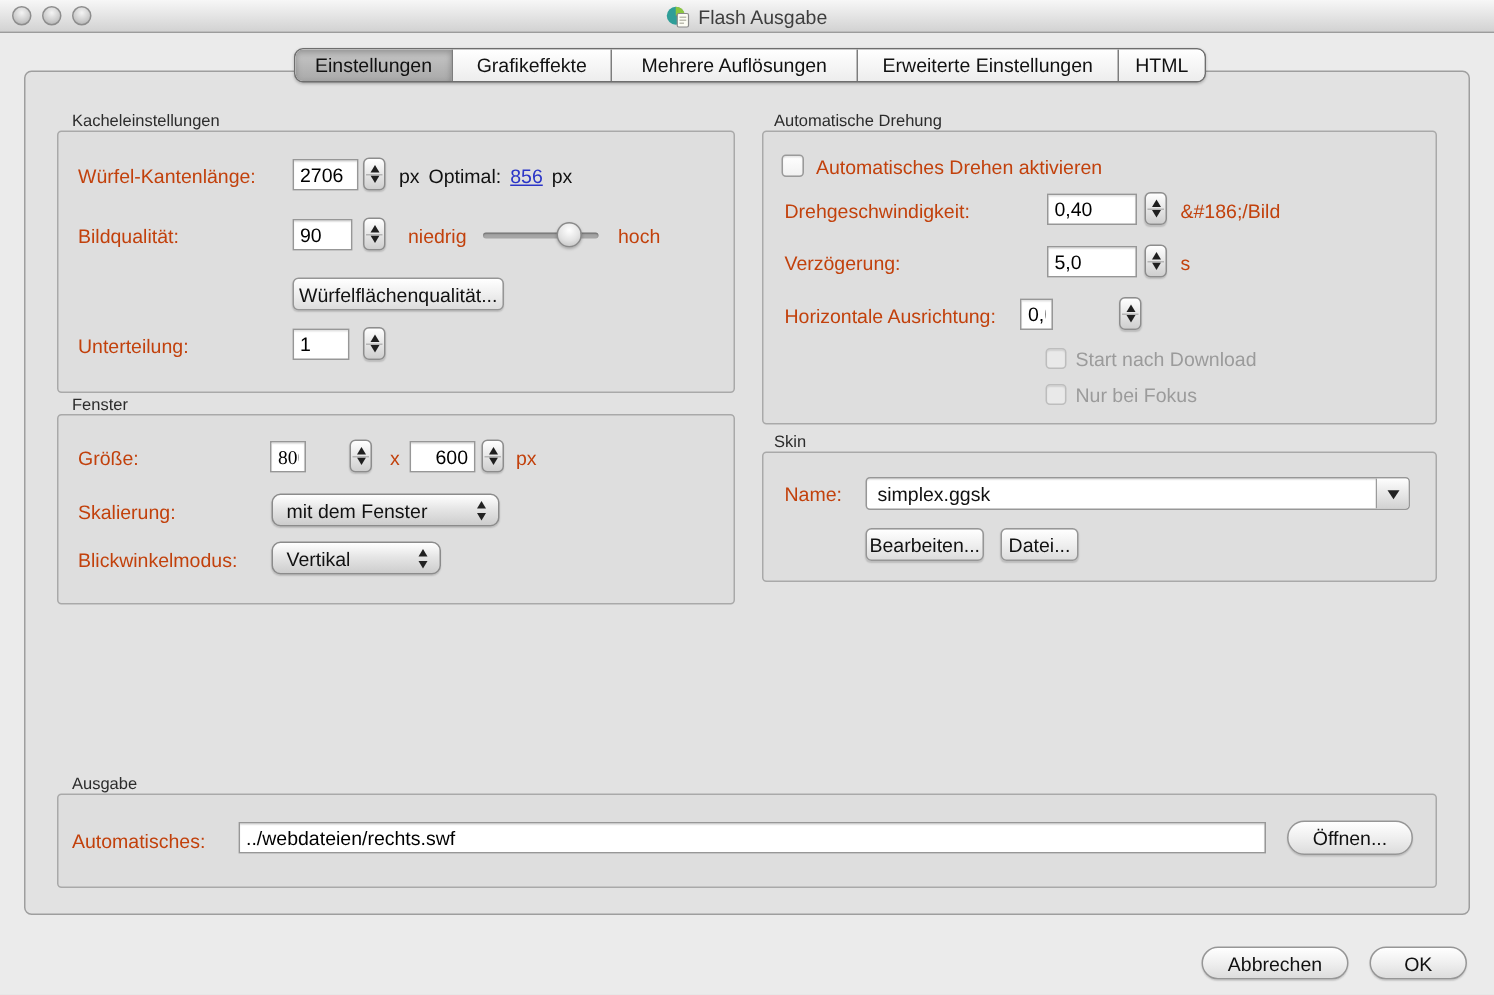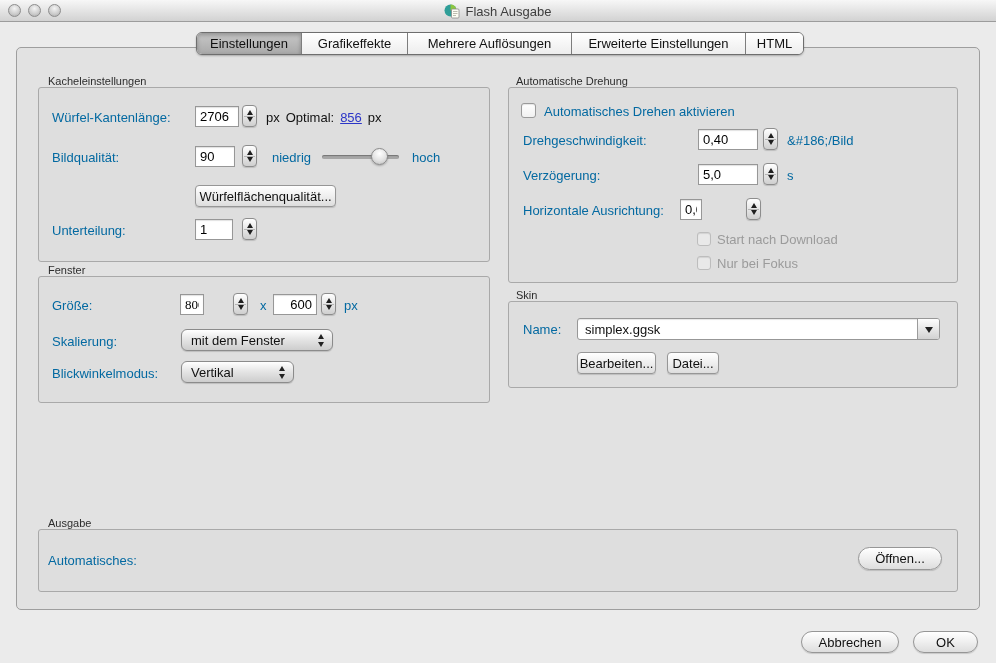--- a/index.html
+++ b/index.html
@@ -25,21 +25,21 @@
   .tab + .tab { border-left:1px solid #7d7d7d; }
   .tab.selected { background:linear-gradient(#c8c8c8,#a9a9a9); box-shadow:inset 0 2px 4px rgba(0,0,0,.28); }
 
   
   .panel { position:absolute; left:16px; top:47px; width:964px; height:563px;
     background:#e2e2e2; border:1px solid #9e9e9e; border-radius:5px; z-index:1; }
 
   .gbox { position:absolute; border:1px solid #a9a9a9; border-radius:3px; background:rgba(0,0,0,0.015); z-index:2; }
   .glabel { position:absolute; font-size:11px; color:#2c2c2c; z-index:2; }
 
-  .lbl { position:absolute; font-size:13px; color:#0369a1; z-index:2; white-space:nowrap; }
+  .lbl { position:absolute; font-size:13px; color:#c2410c; z-index:2; white-space:nowrap; }
   .lbl.disabled { color:#9b9b9b; }
 
   .tfield { position:absolute; height:21px; border:1px solid #979797; background:#fff;
     font-family:"Liberation Sans",sans-serif; font-size:13px; color:#000; padding:0 4px; z-index:2;
     box-shadow:inset 0 1px 1px rgba(0,0,0,.12); }
 
   .stepper { position:absolute; width:15px; height:22px; border:1px solid #8d8d8d; border-radius:4px;
     background:linear-gradient(#ffffff,#cfcfcf); box-shadow:0 1px 1px rgba(0,0,0,.15); z-index:2; }
   .stepper::after { content:""; position:absolute; left:1px; right:1px; top:50%; border-top:1px solid #b5b5b5; }
   .stepper .up,.stepper .dn { position:absolute; left:50%; transform:translateX(-50%); width:0; height:0;
@@ -232,18 +232,19 @@
         <i></i>
       </span>
   </div>
   <div class="btn" style="left:577px;top:352px;width:79px">Bearbeiten...</div>
   <div class="btn" style="left:667px;top:352px;width:52px">Datei...</div>
 
   <span class="glabel" style="left:48px;top:517px">Ausgabe</span>
   <div class="gbox" style="left:38px;top:529px;width:920px;height:63px"></div>
 
   <span class="lbl" style="left:48px;top:553px">Automatisches:</span>
+  <input class="tfield" style="left: 159px; top: 548px; width: 685px;" value="../webdateien/rechts.swf">
   <div class="btn pill" style="left:858px;top:547px;width:84px;height:23px">Öffnen...</div>
 
   <div class="btn pill" style="left:801px;top:631px;width:98px">Abbrechen</div>
   <div class="btn pill" style="left:913px;top:631px;width:65px">OK</div>
 
 </div>
 
 </body></html>

